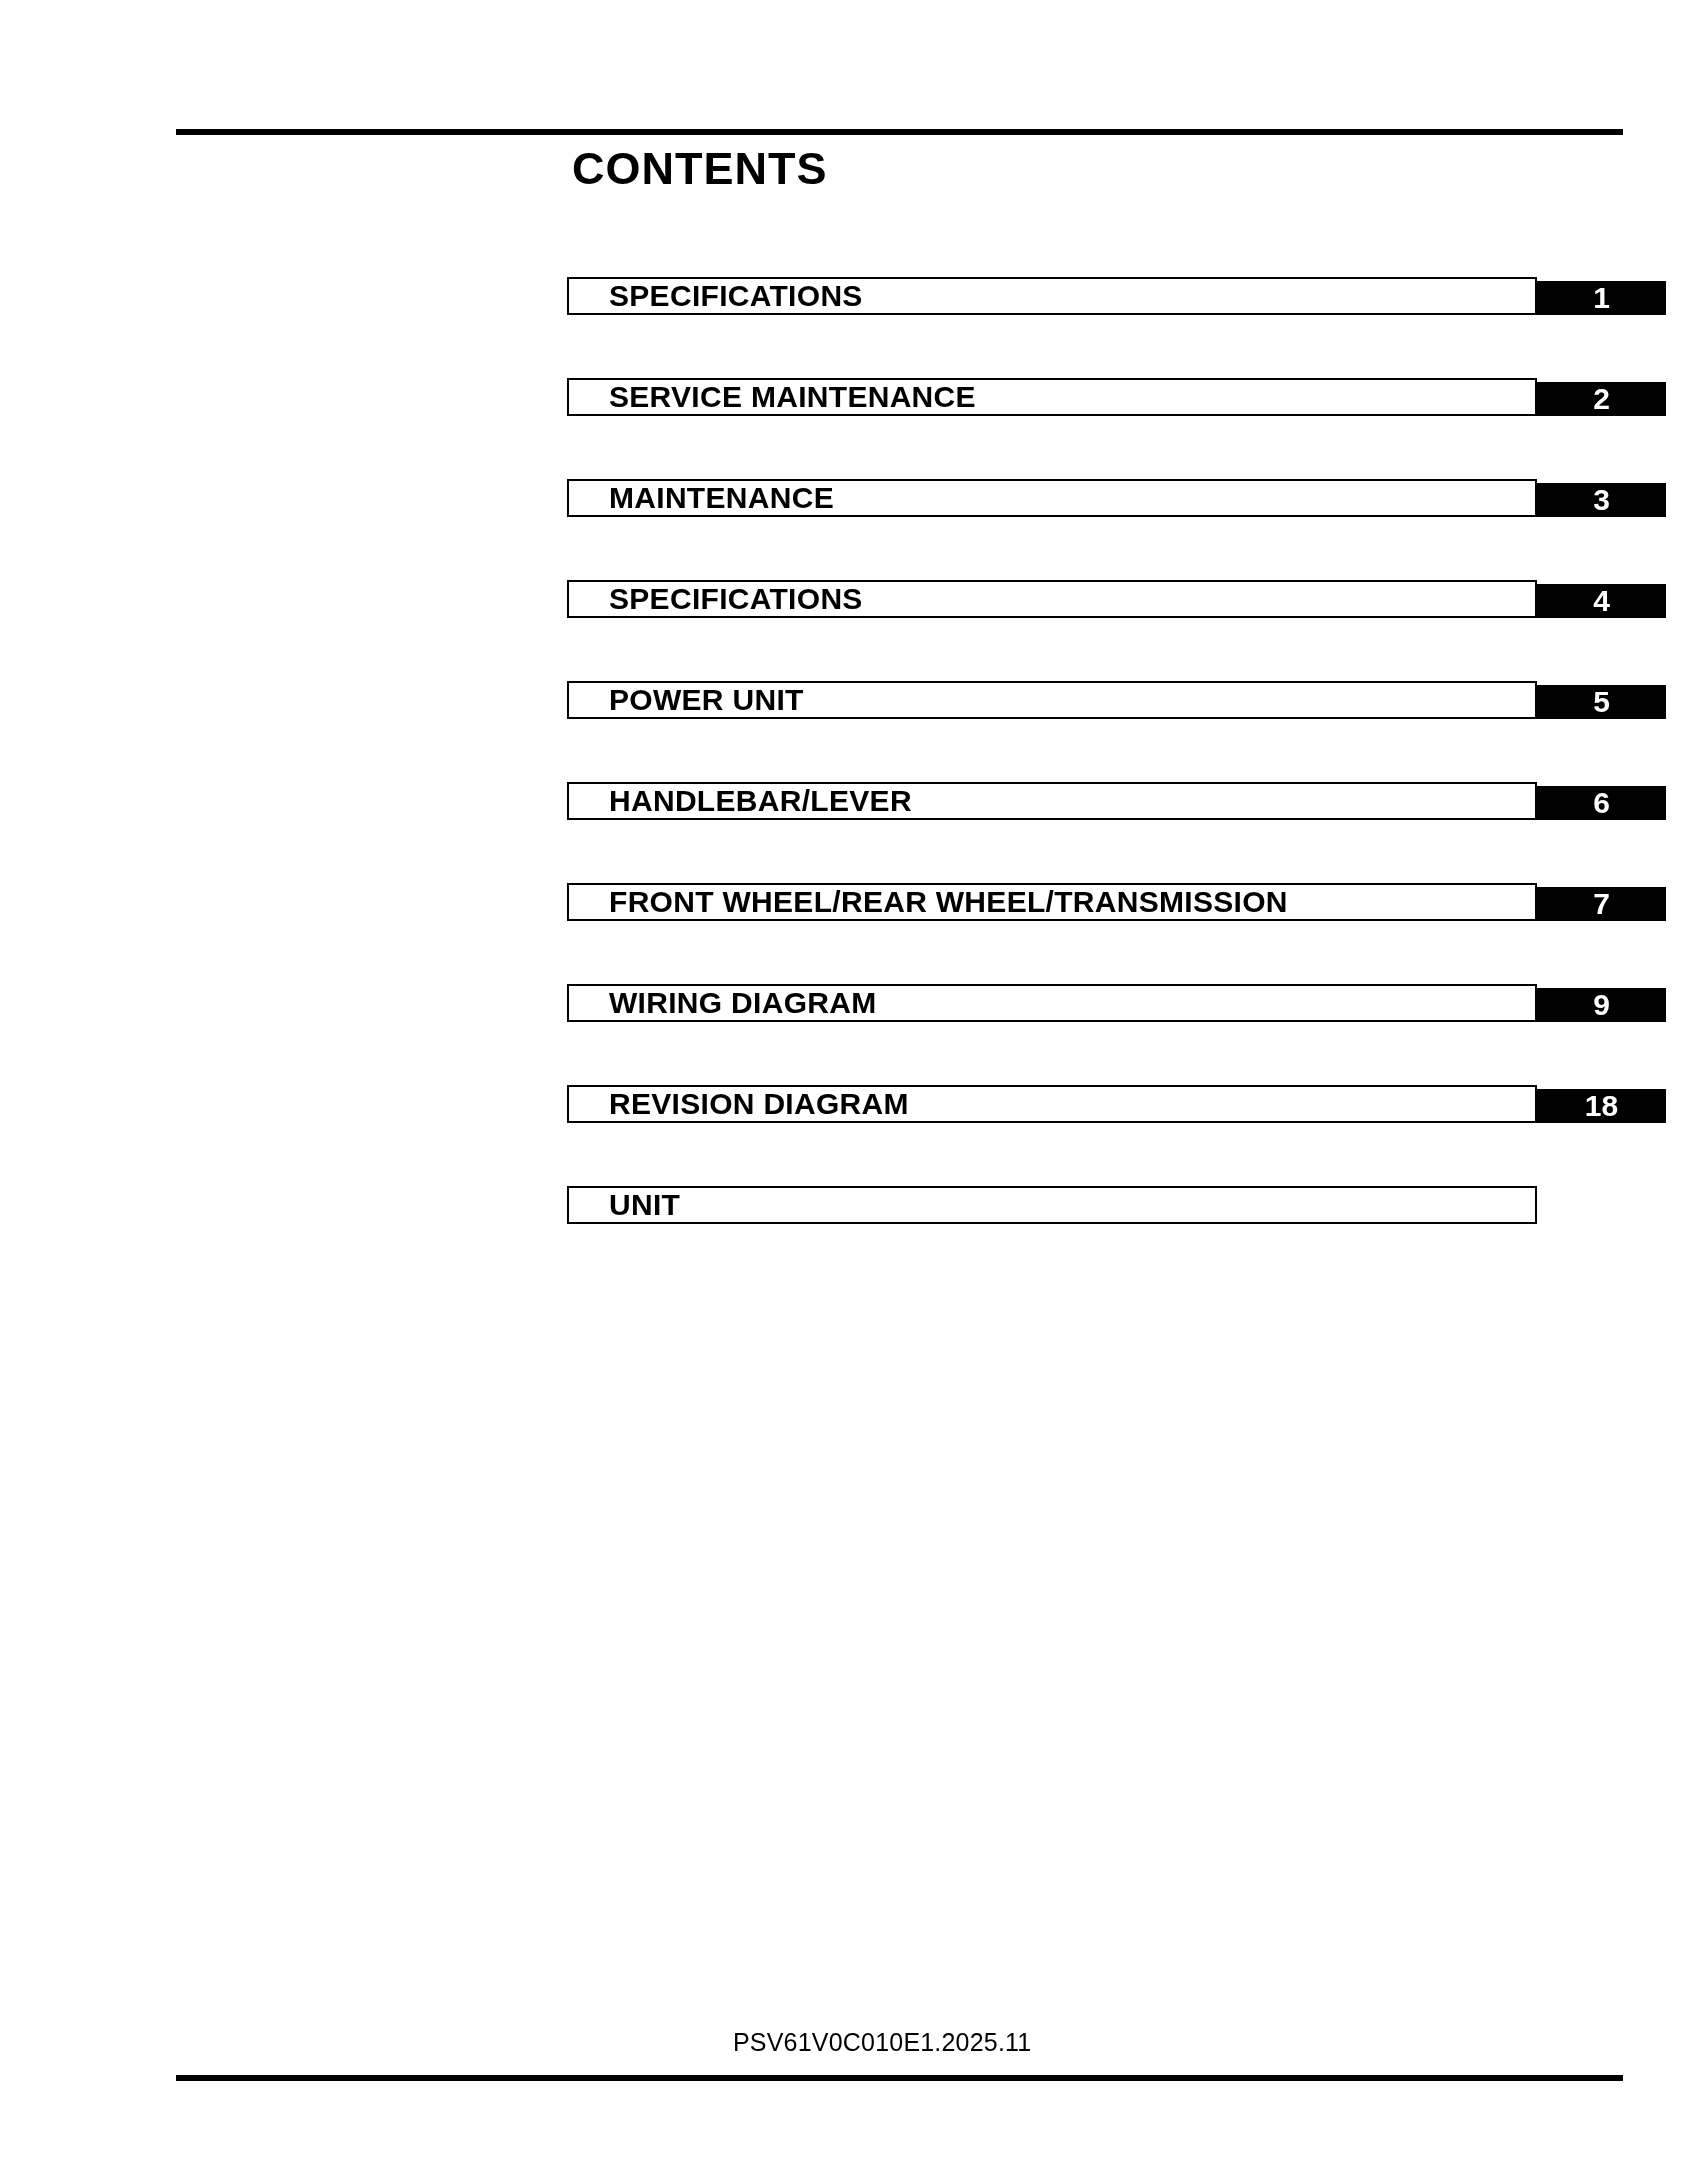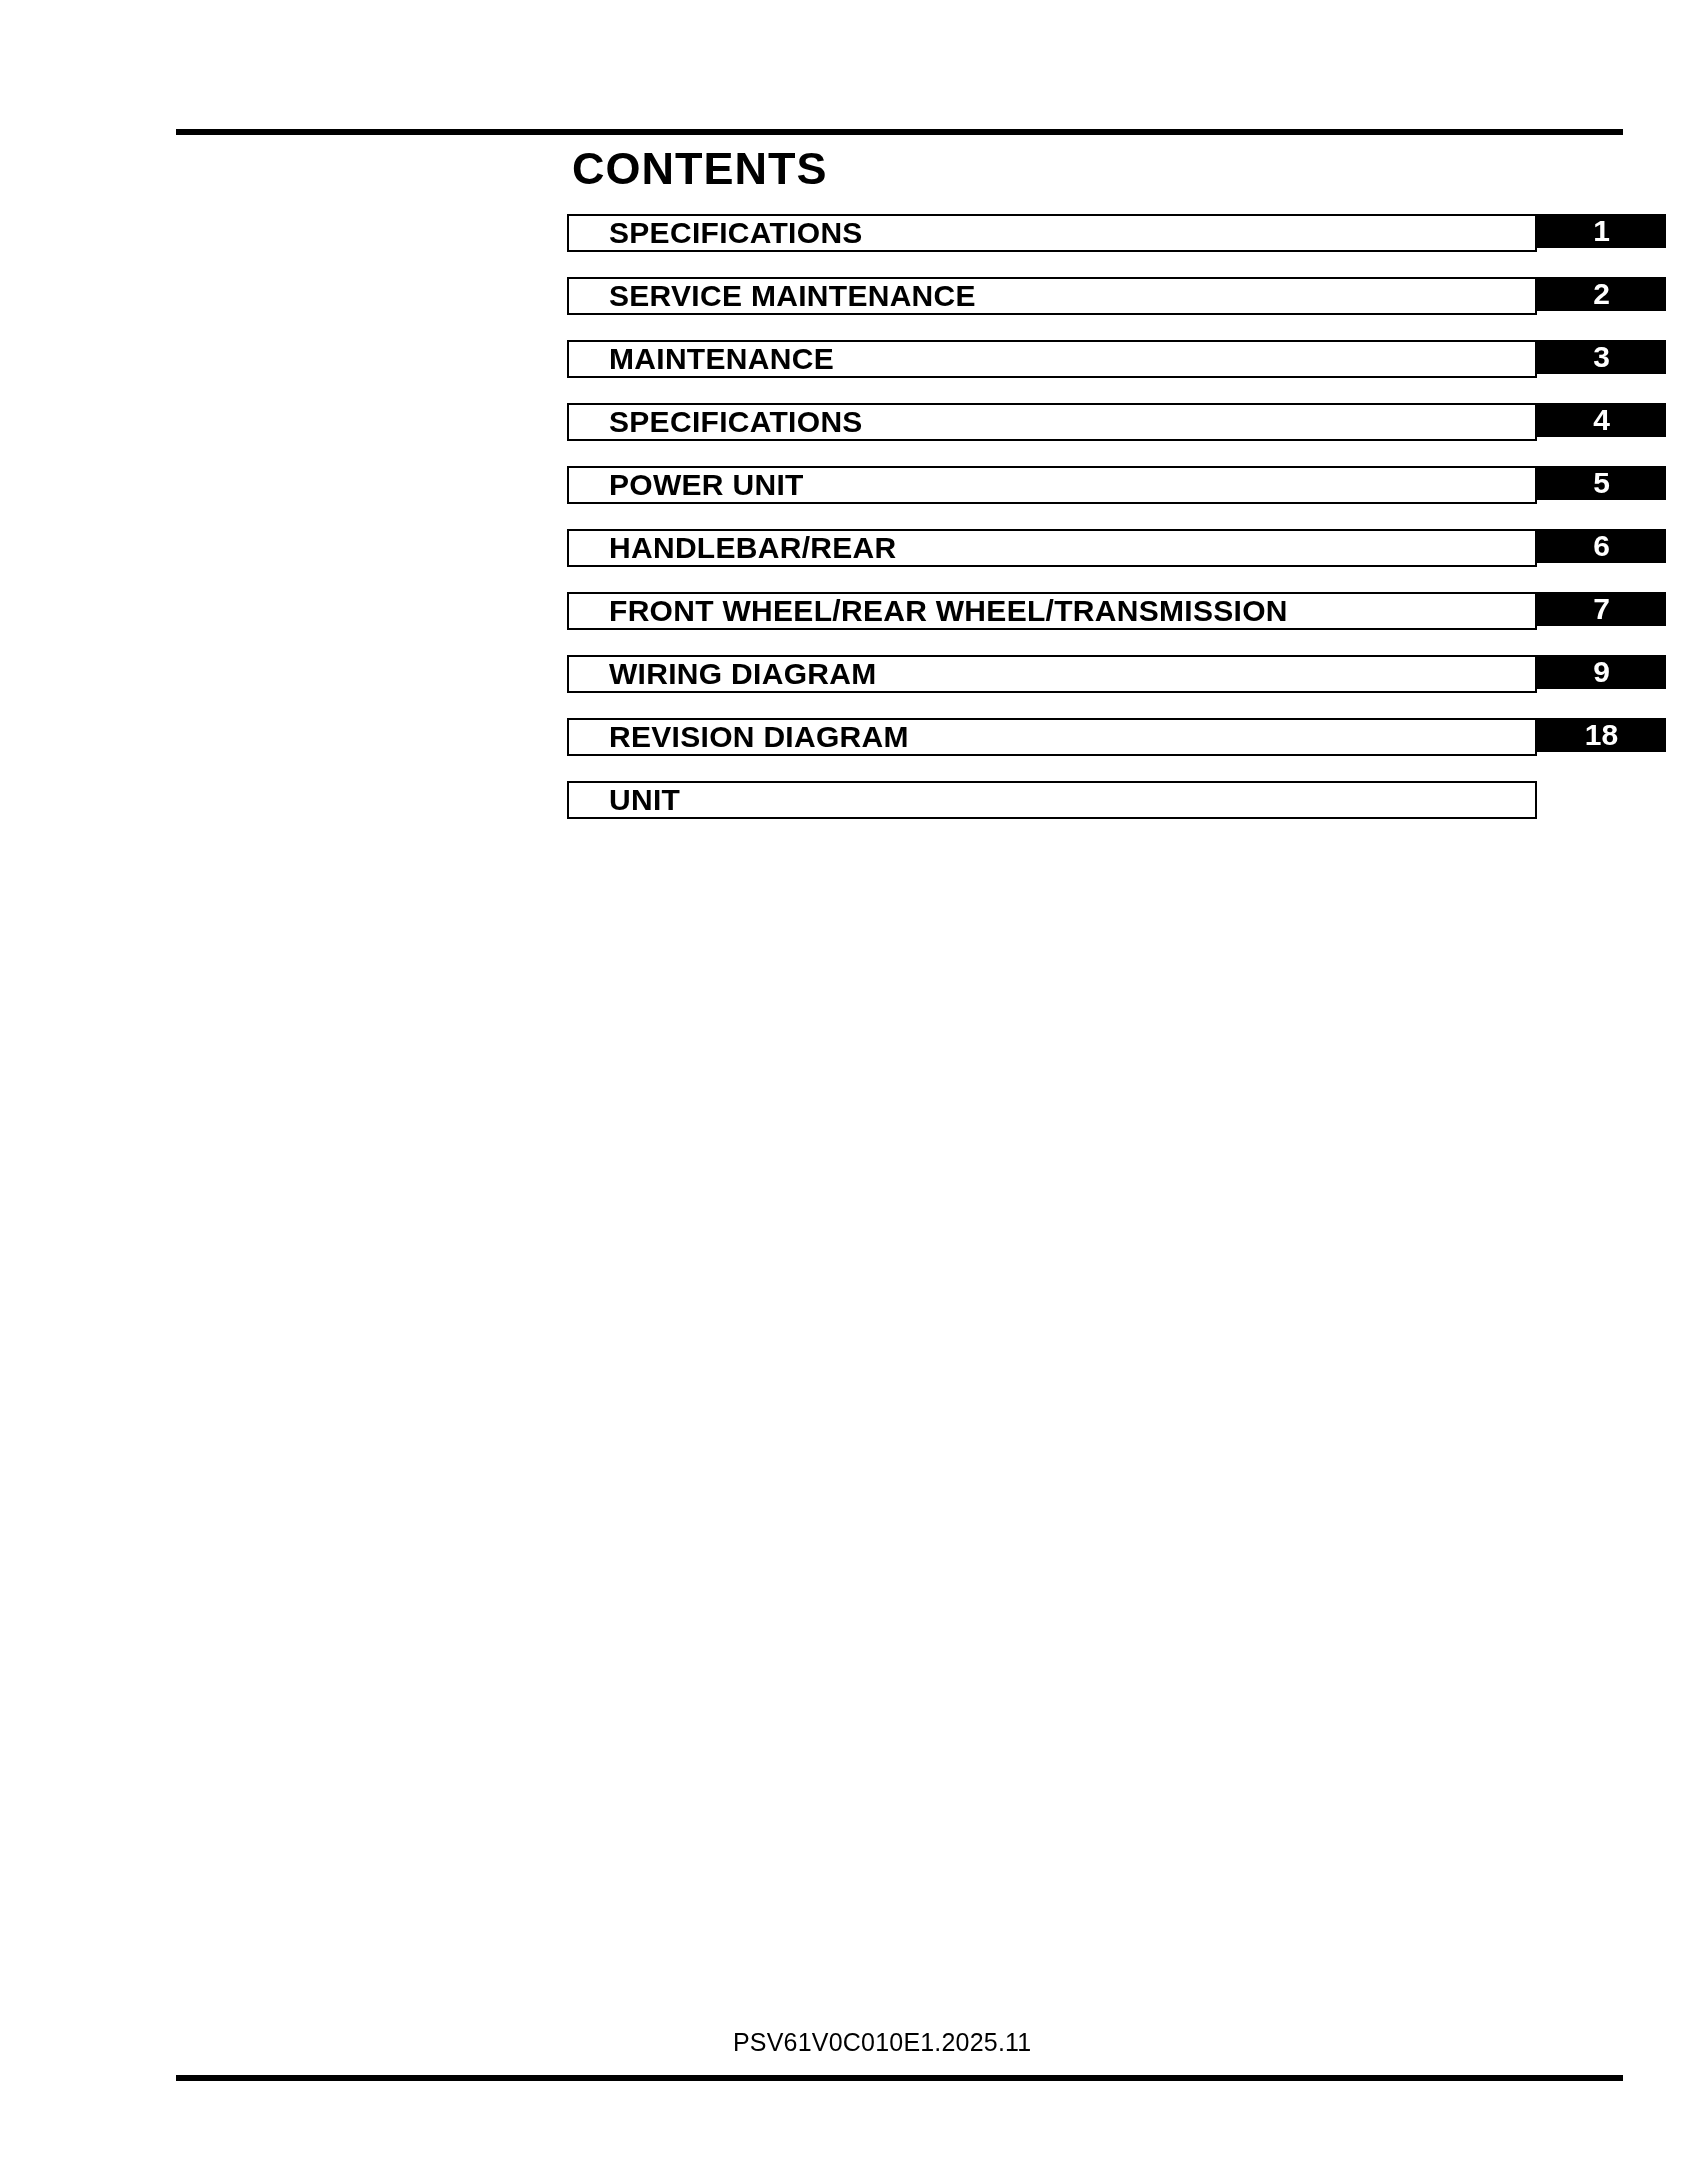--- a/index.html
+++ b/index.html
@@ -59,21 +59,22 @@
     left: 567px;
     top: 214px;
     width: 1099px;
   }
 
   .toc-row {
     position: relative;
     height: 61px;
     margin-bottom: 2px;
     display: flex;
-    align-items: flex-start;
+    align-items: flex-end;
+    margin-top: 40px;
   }
 
   .toc-label-cell {
     position: relative;
     width: 970px;
     border: 2px solid #000000;
     box-sizing: border-box;
     display: flex;
     align-items: center;
   }
@@ -152,21 +153,21 @@
 
     <div class="toc-row">
       <div class="toc-label-cell">
         <span class="toc-label">POWER UNIT</span>
       </div>
       <div class="toc-num-cell">5</div>
     </div>
 
     <div class="toc-row">
       <div class="toc-label-cell">
-        <span class="toc-label">HANDLEBAR/REAR</span>
+        <span class="toc-label">HANDLEBAR/LEVER</span>
       </div>
       <div class="toc-num-cell">6</div>
     </div>
 
     <div class="toc-row">
       <div class="toc-label-cell">
         <span class="toc-label">FRONT WHEEL/REAR WHEEL/TRANSMISSION</span>
       </div>
       <div class="toc-num-cell">7</div>
     </div>

